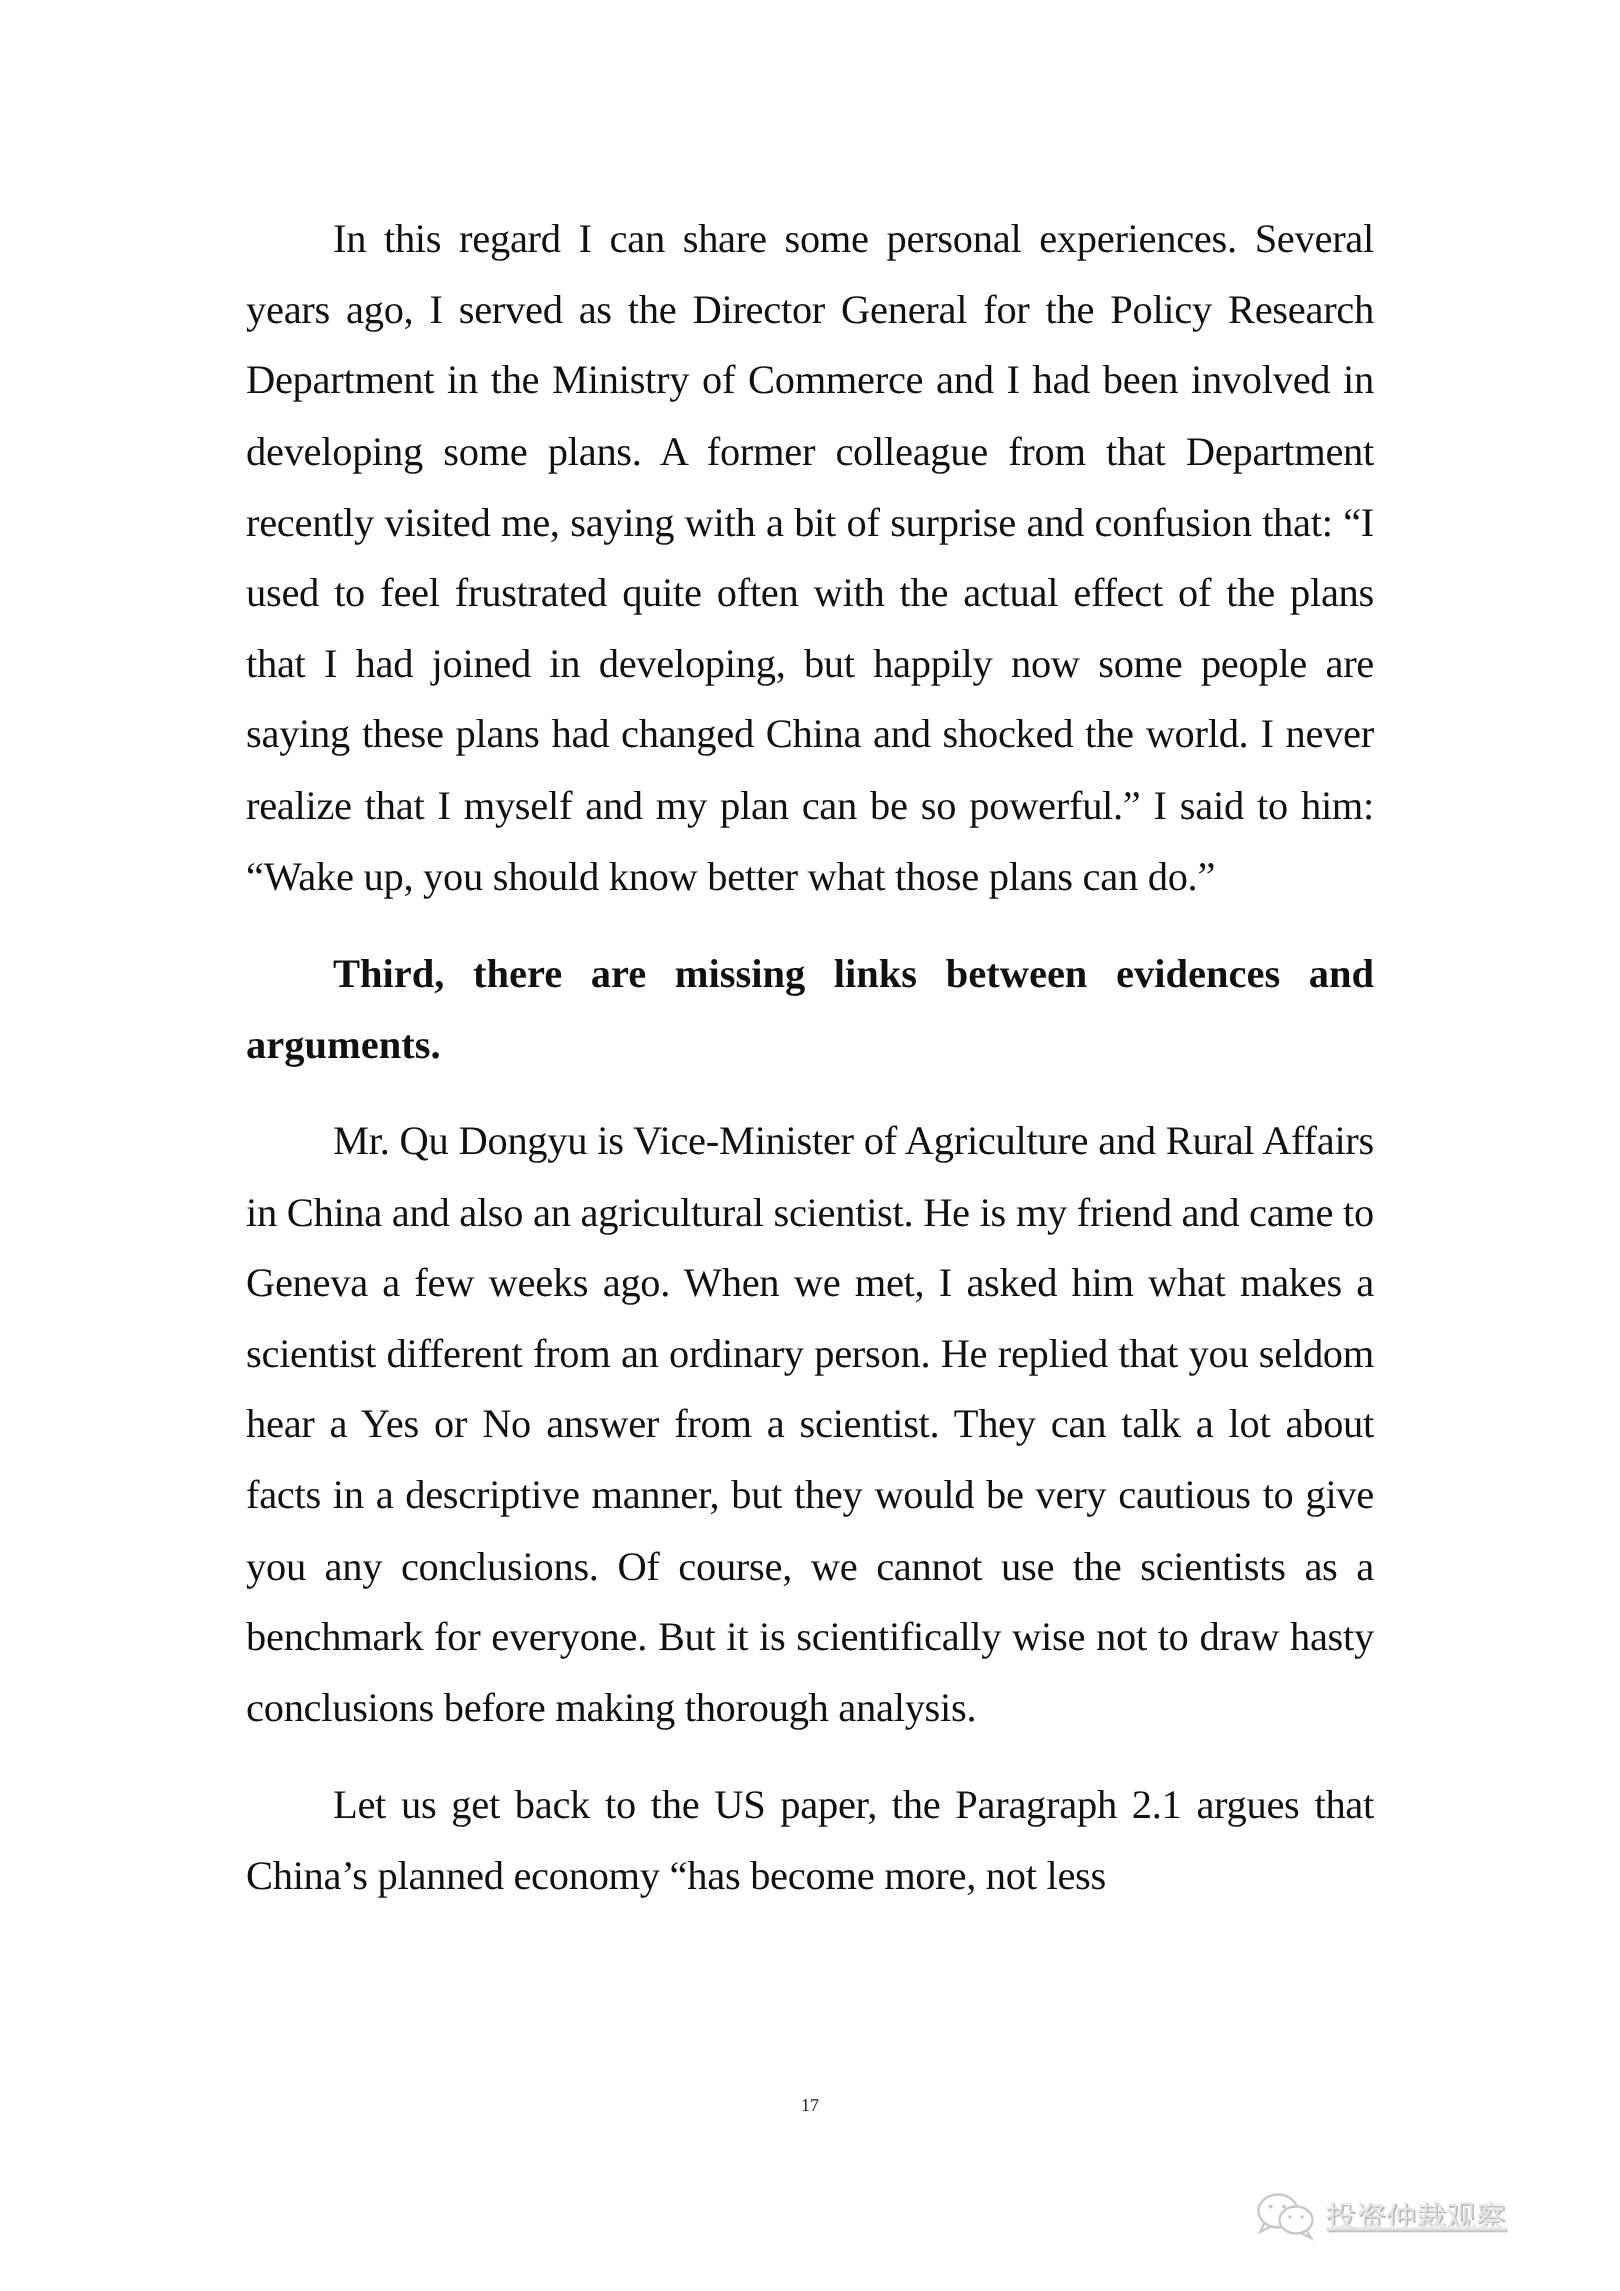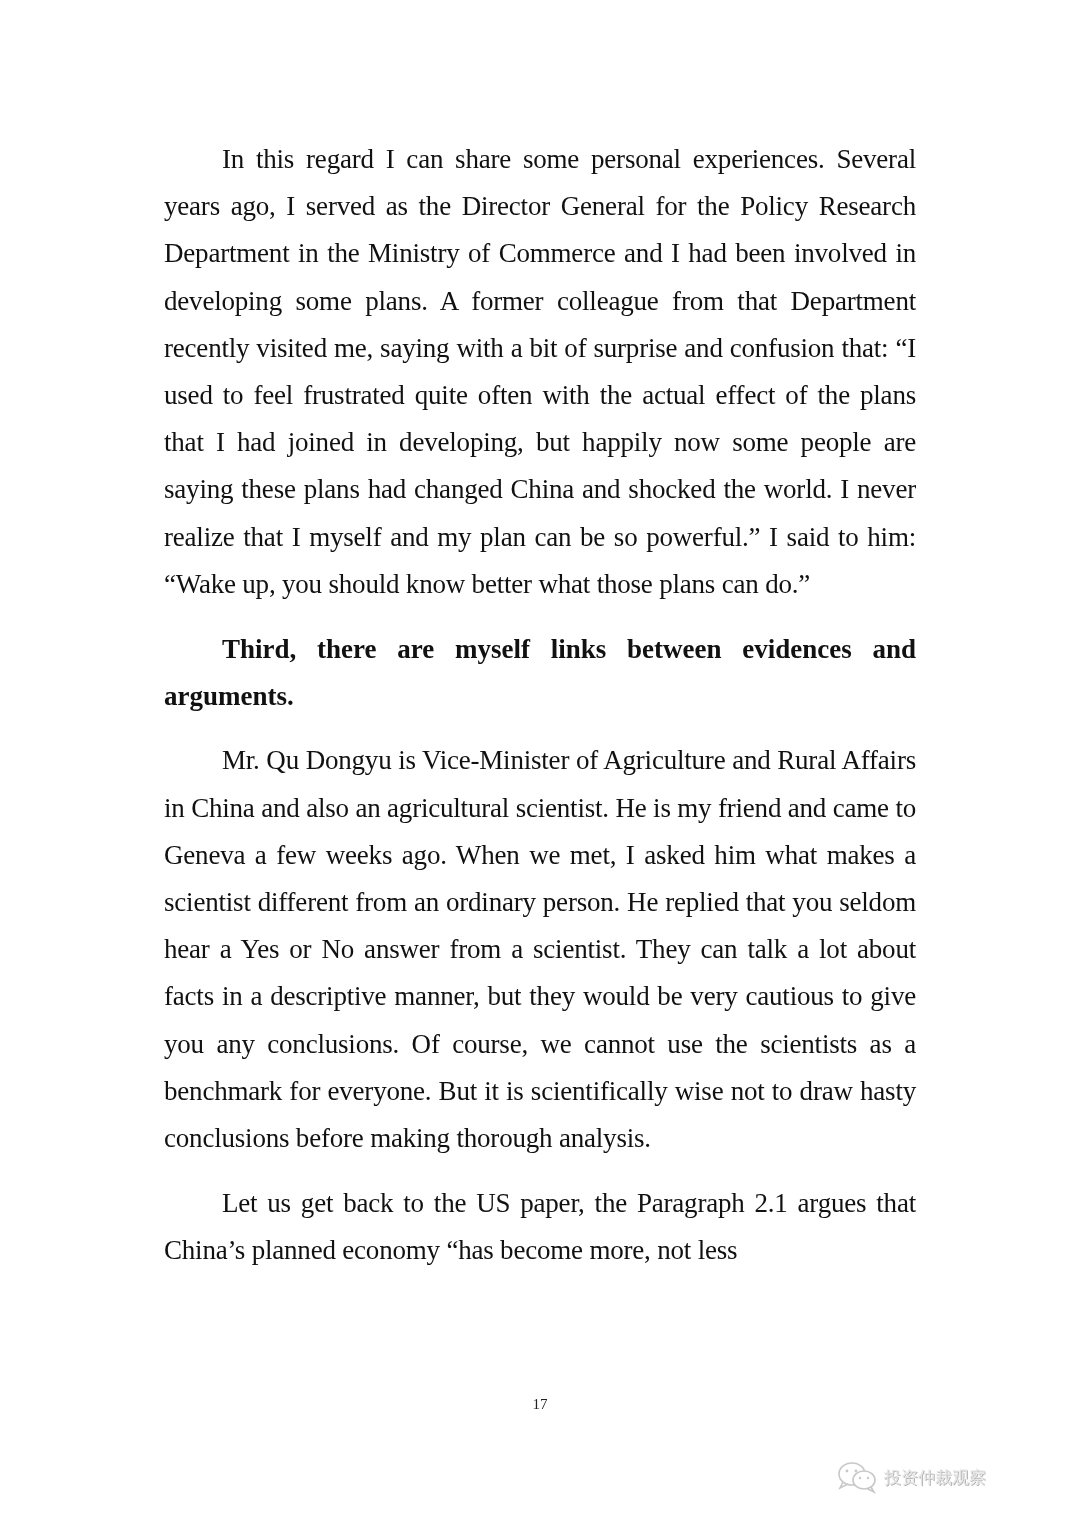--- a/index.html
+++ b/index.html
@@ -38,50 +38,51 @@
       text-align: justify;
       text-indent: 58px;
       margin: 18px 0 17px 0;
     }
     .page-number {
       position: absolute;
       left: 0;
       width: 1080px;
       top: 1396px;
       text-align: center;
-      font-size: 15px;
+      font-size: 12px;
       color: #222222;
     }
     .watermark {
       position: absolute;
       left: 836px;
       top: 1460px;
       display: flex;
       align-items: center;
       gap: 4px;
     }
     .wm-icon {
       width: 44px;
       height: 34px;
       position: relative;
     }
     .wm-text {
       font-family: "DejaVu Sans", sans-serif;
-      font-size: 17px;
+      font-size: 20px;
       color: #e4e4e4;
       letter-spacing: 0px;
       text-shadow: 1px 1px 0 #b5b5b5, -1px -1px 0 #ffffff;
+      text-decoration: underline;
     }
   </style>
 </head>
 <body>
 
 <div class="page">
   <p class="para">In this regard I can share some personal experiences. Several years ago, I served as the Director General for the Policy Research Department in the Ministry of Commerce and I had been involved in developing some plans.  A former colleague from that Department recently visited me, saying with a bit of surprise and confusion that: “I used to feel frustrated quite often with the actual effect of the plans that I had joined in developing, but happily now some people are saying these plans had changed China and shocked the world.  I never realize that I myself and my plan can be so powerful.”  I said to him: “Wake up, you should know better what those plans can do.”</p>
-  <p class="heading">Third, there are myself links between evidences and arguments.</p>
+  <p class="heading">Third, there are missing links between evidences and arguments.</p>
   <p class="para">Mr. Qu Dongyu is Vice-Minister of Agriculture and Rural Affairs in China and also an agricultural scientist.  He is my friend and came to Geneva a few weeks ago.  When we met, I asked him what makes a scientist different from an ordinary person.  He replied that you seldom hear a Yes or No answer from a scientist.  They can talk a lot about facts in a descriptive manner, but they would be very cautious to give you any conclusions.  Of course, we cannot use the scientists as a benchmark for everyone.  But it is scientifically wise not to draw hasty conclusions before making thorough analysis.</p>
   <p class="para">Let us get back to the US paper, the Paragraph 2.1 argues that China’s planned economy “has become more, not less</p>
 </div>
 
 <div class="page-number">17</div>
 
 <div class="watermark">
   <span class="wm-icon">
     <svg width="44" height="34" viewBox="0 0 44 34">
       <ellipse cx="16" cy="14" rx="13" ry="11" fill="none" stroke="#c8c8c8" stroke-width="1.6"></ellipse>

